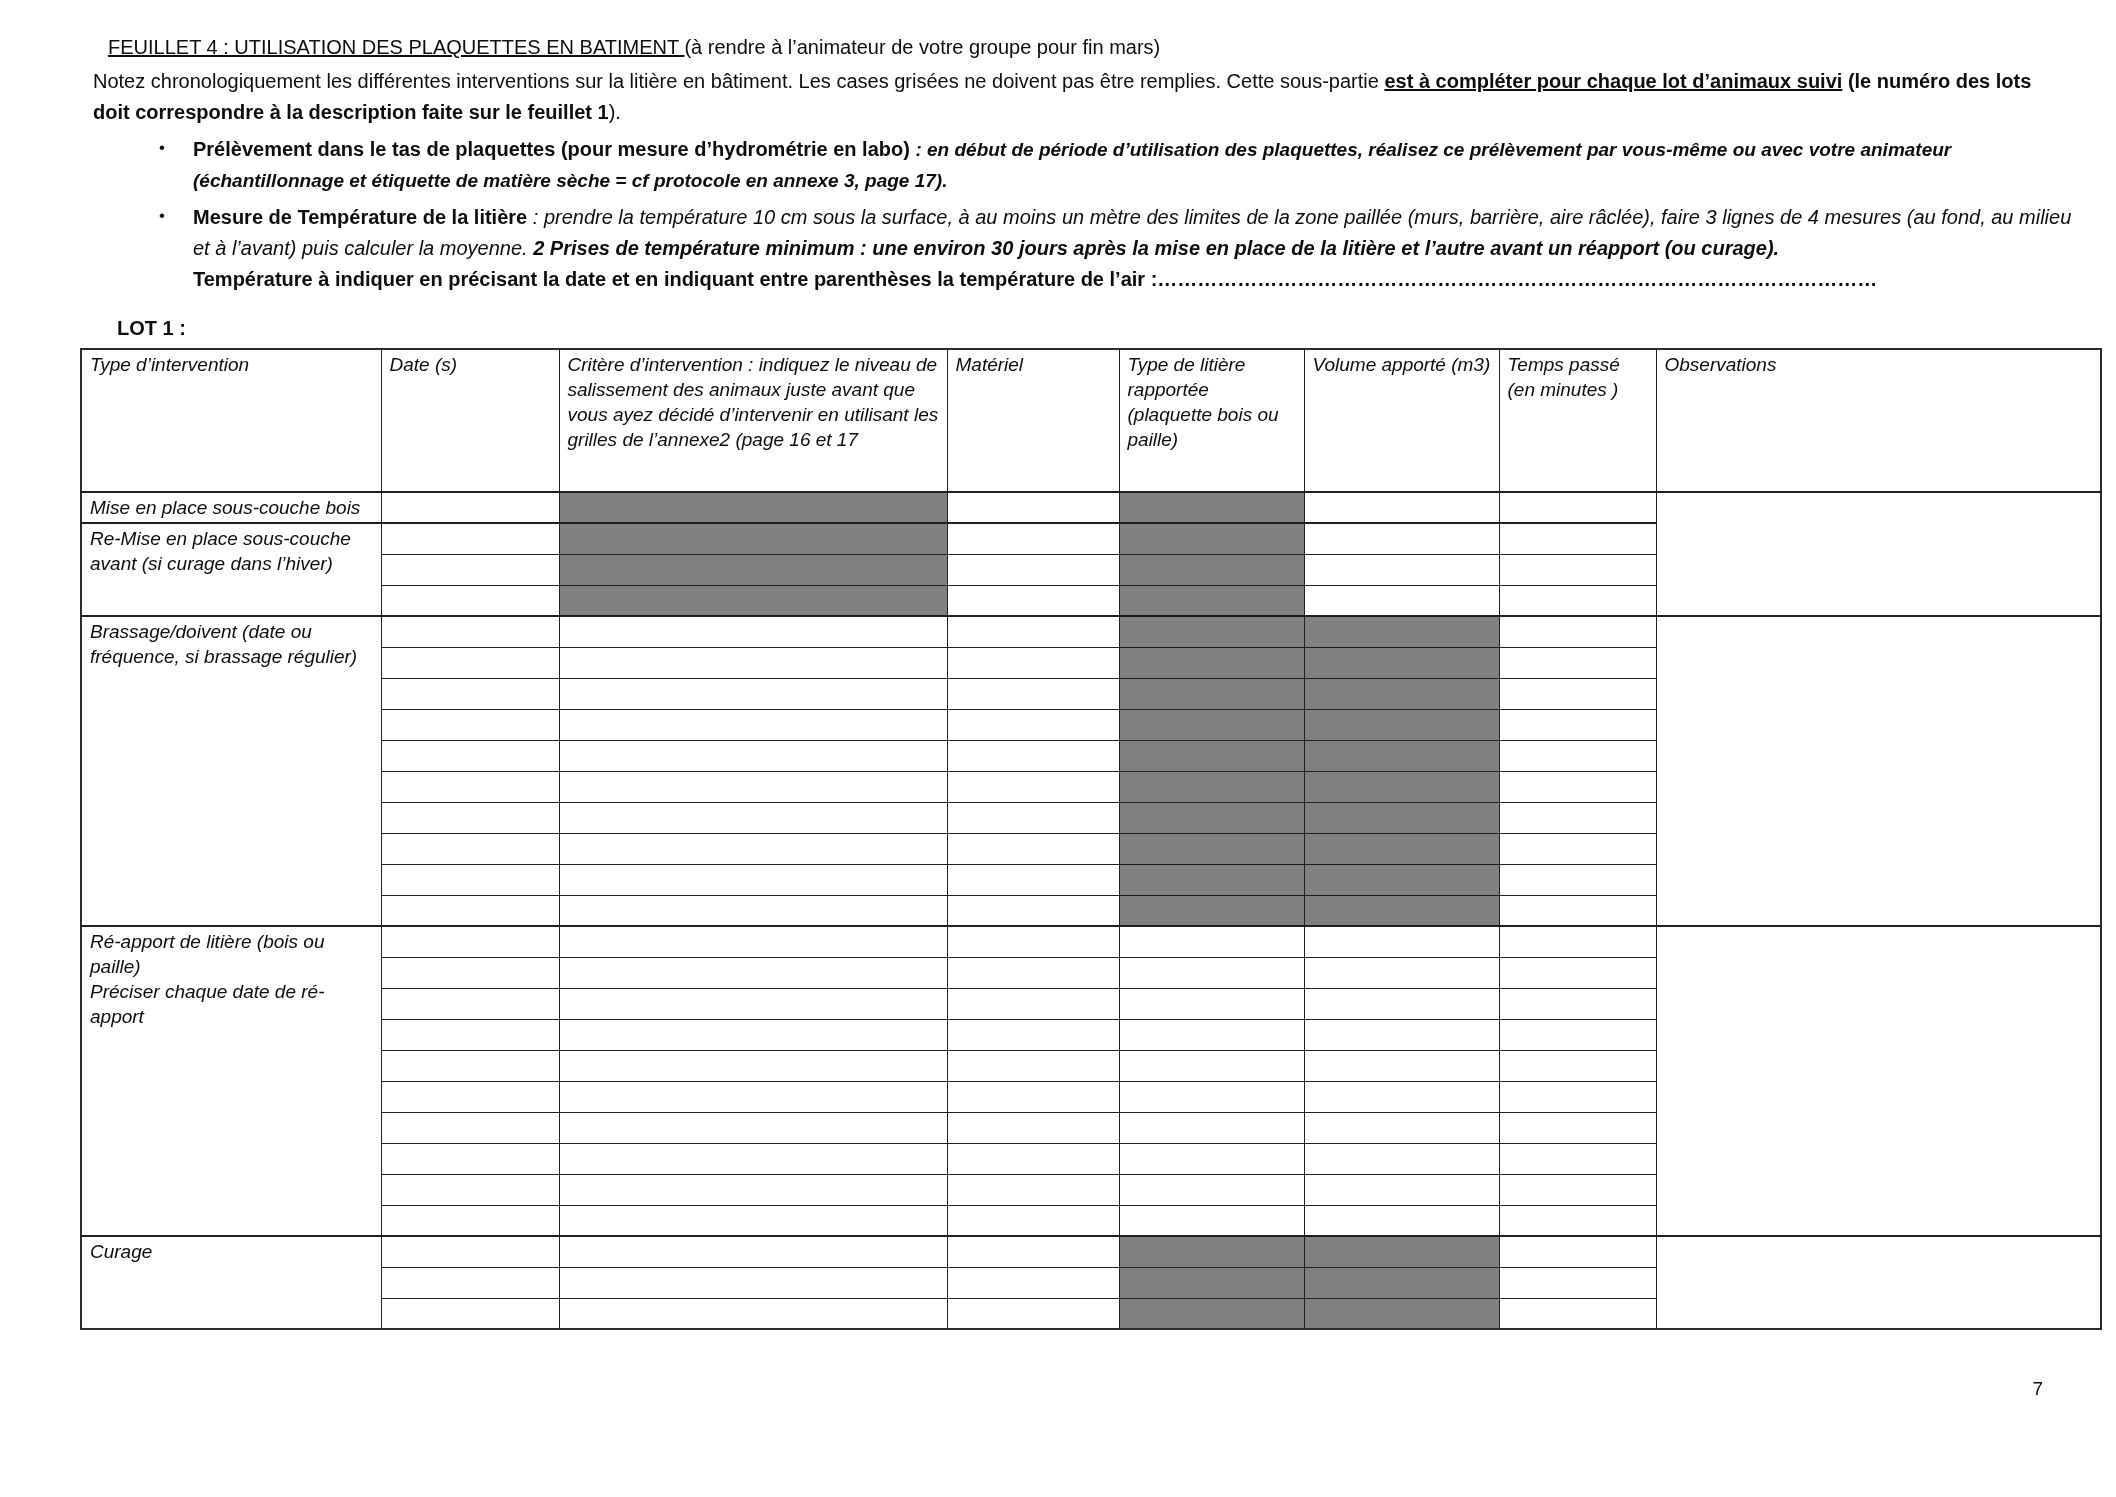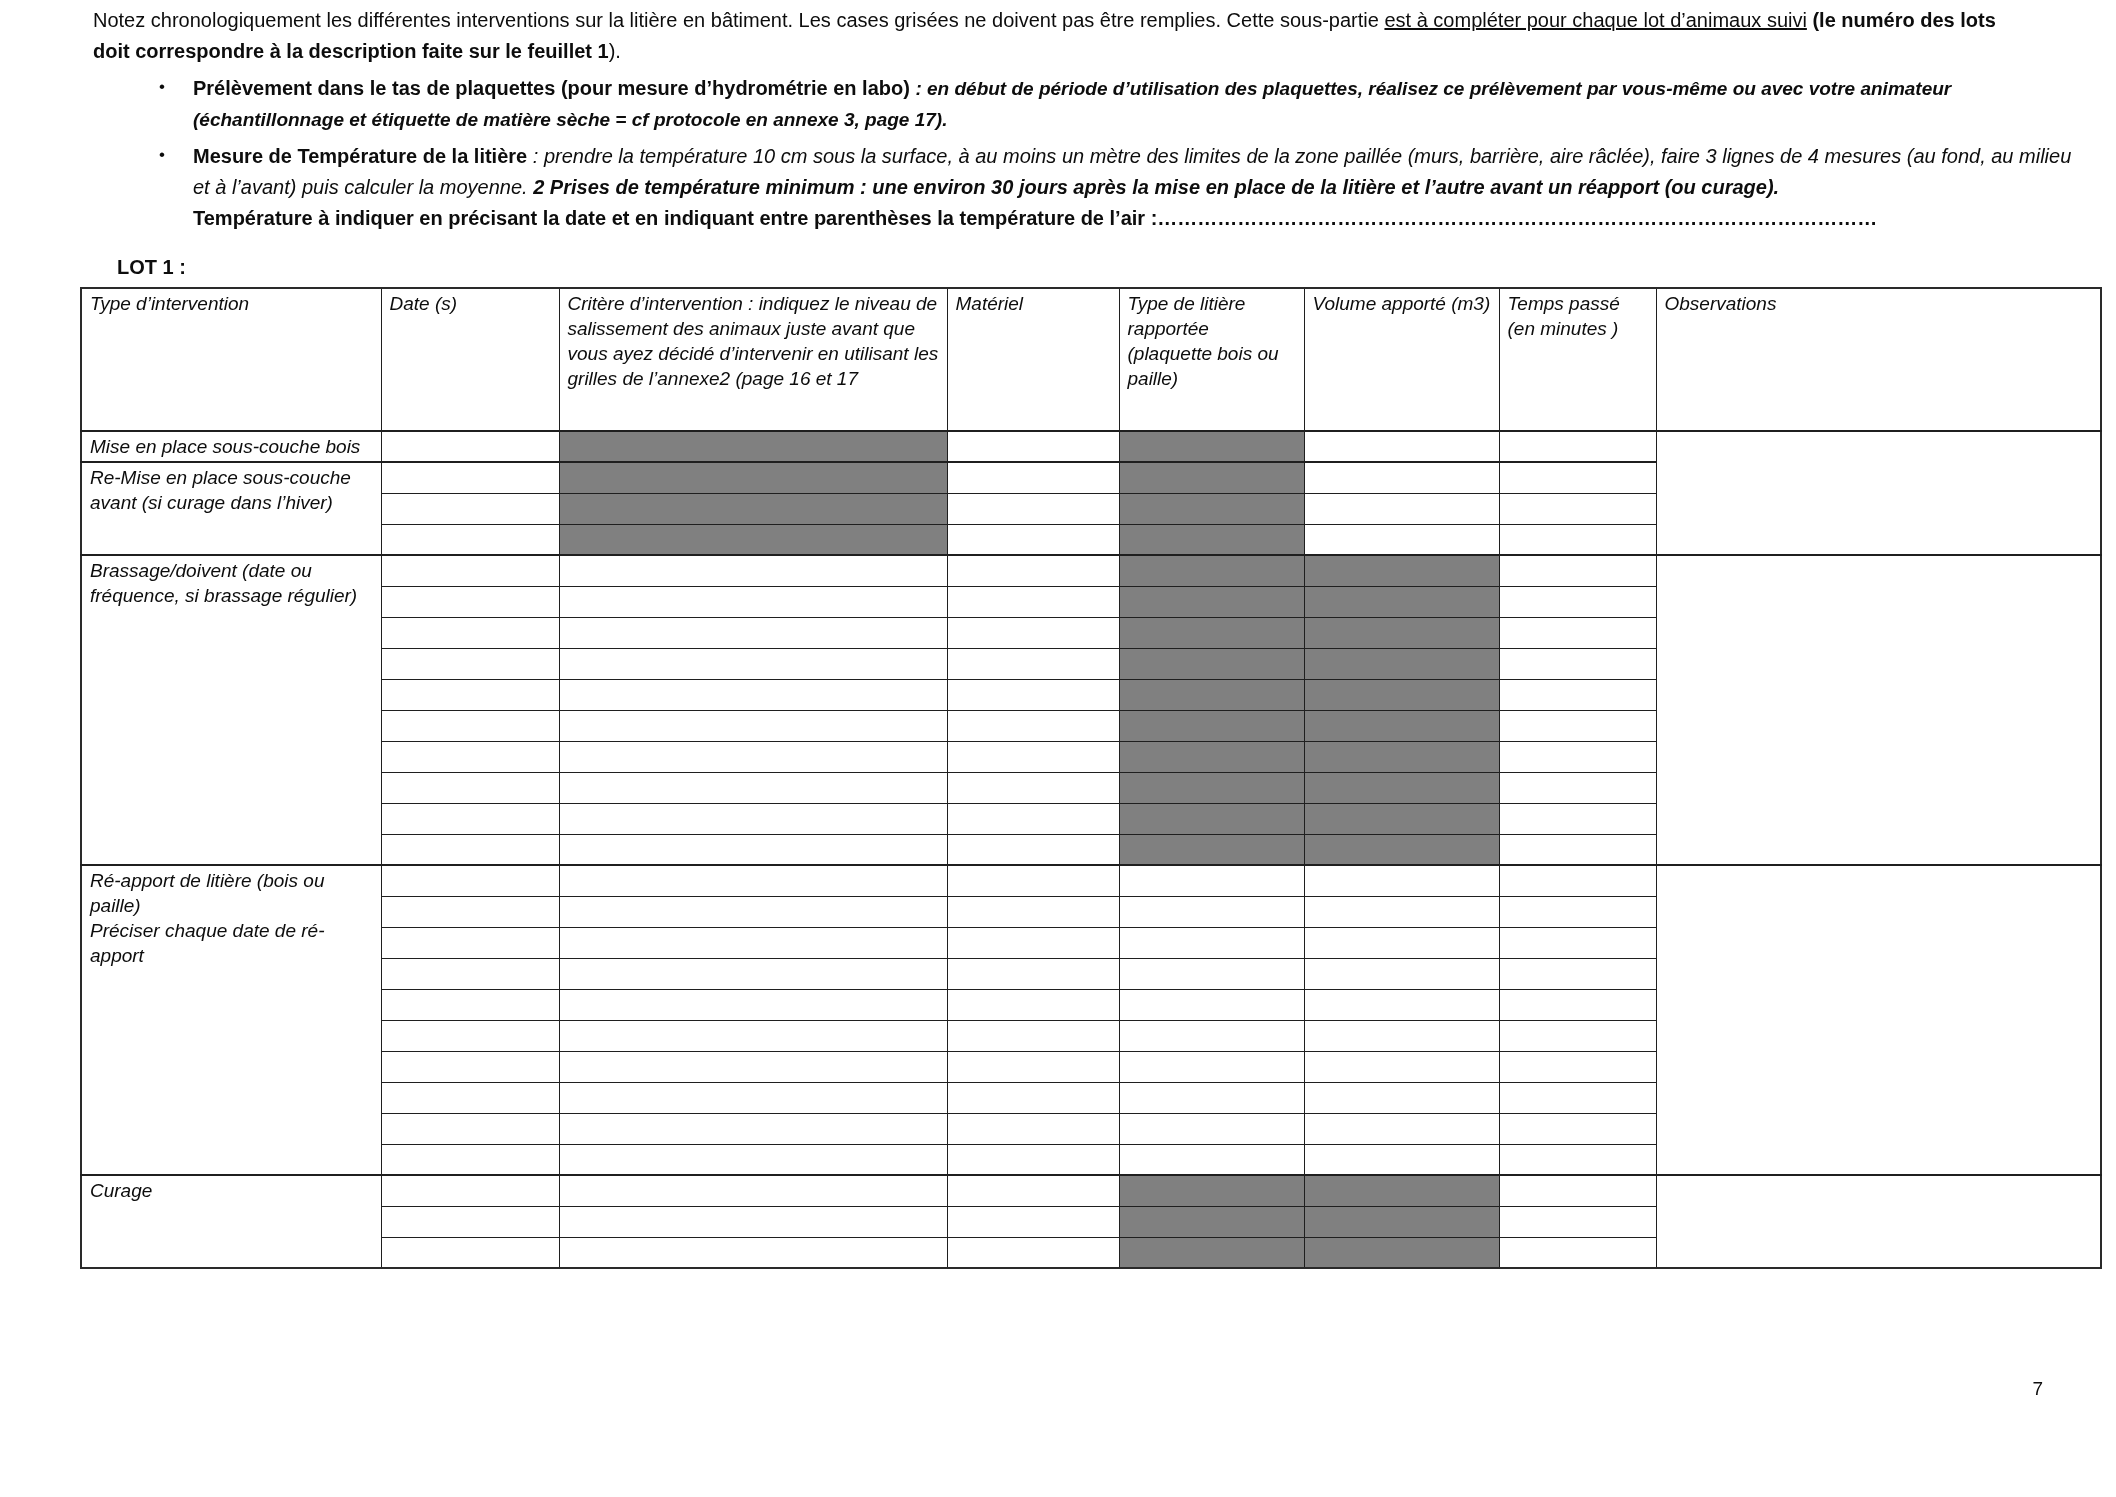--- a/index.html
+++ b/index.html
@@ -25,21 +25,21 @@
     font-style:italic;
     font-size:19px;
     line-height:26px;
     white-space:nowrap;
   }
   .intro{
     margin:5px 0 0 93px;
     width:1945px;
     line-height:31px;
   }
-  .bold-underline{font-weight:normal;text-decoration:underline;}
+  .bold-underline{font-weight:bold;text-decoration:underline;}
   .bold{font-weight:bold;}
   .notes{
     margin:4px 0 0 0;
     padding:0;
   }
   .note-item{
     position:relative;
     list-style:none;
     margin:6px 0 0 193px;
     width:1880px;
@@ -100,20 +100,23 @@
     top:1378px;
     right:73px;
     font-size:19px;
   }
 </style>
 </head>
 <body>
 
 <div class="page">
 
+  <div class="title-line">
+    <span class="title-underlined">FEUILLET 4 : UTILISATION DES PLAQUETTES EN BATIMENT </span><span>(à rendre à l’animateur de votre groupe pour fin mars)</span>
+  </div>
 
 
   <div class="intro">
     <span>Notez chronologiquement les différentes interventions sur la litière en bâtiment. Les cases grisées ne doivent pas être remplies. Cette sous-partie </span><span class="bold-underline">est à compléter pour chaque lot d’animaux suivi</span><span class="bold"> (le numéro des lots doit correspondre à la description faite sur le feuillet 1</span><span>).</span>
   </div>
 
   <ul class="notes">
     <li class="note-item">
       <span class="bullet">•</span>
       <span class="note-lead">Prélèvement dans le tas de plaquettes (pour mesure d’hydrométrie en labo) </span><span class="note-italic-bold">: en début de période d’utilisation des plaquettes, réalisez ce prélèvement par vous-même ou avec votre animateur (échantillonnage et étiquette de matière sèche = cf protocole en annexe 3, page 17).</span>

